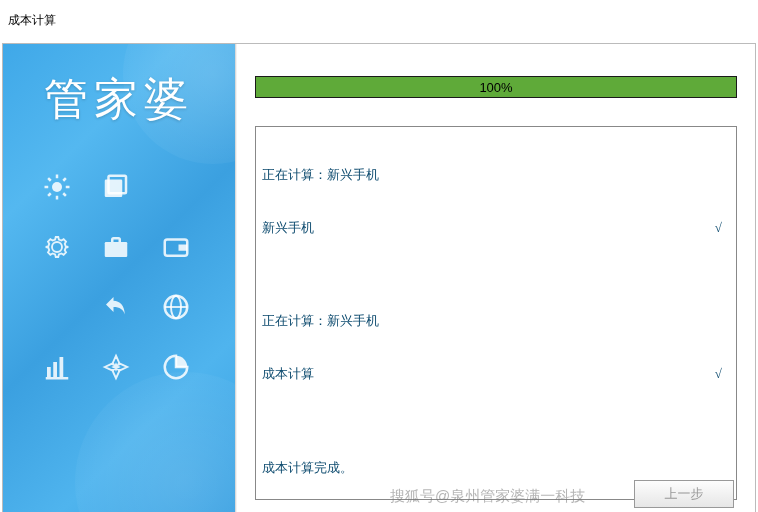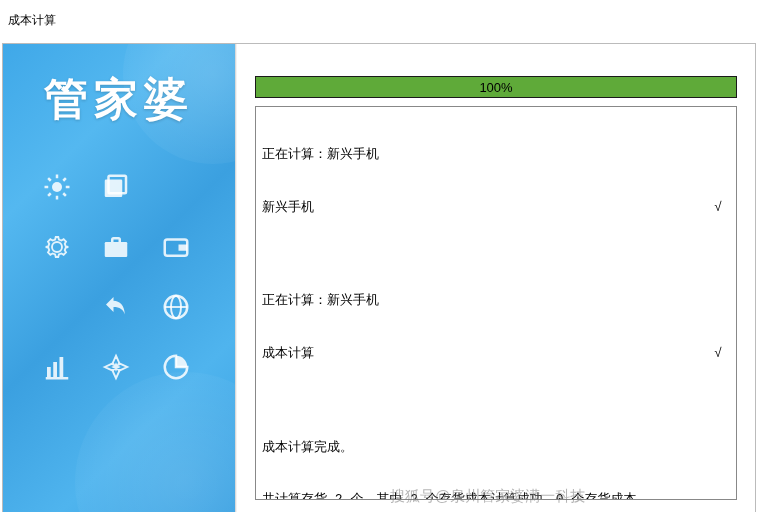--- a/index.html
+++ b/index.html
@@ -43,21 +43,21 @@
       content: "";
       position: absolute;
       width: 220px; height: 220px;
       border-radius: 50%;
       background: radial-gradient(circle, rgba(255,255,255,0.12), rgba(255,255,255,0));
       bottom: -80px; right: -60px;
     }
     .brand {
       color: #fff;
       font-size: 44px;
-      font-weight: bold;
+      font-weight: normal;
       text-align: center;
       padding-top: 26px;
       letter-spacing: 6px;
       text-shadow: 0 1px 3px rgba(0,0,0,0.2);
       position: relative;
       z-index: 2;
     }
     .icon-grid {
       position: relative;
       z-index: 2;
@@ -79,44 +79,44 @@
       background: linear-gradient(to right, #ccc, #fff);
     }
     .content {
       flex: 1;
       padding: 12px 18px;
       display: flex;
       flex-direction: column;
     }
     .progress-wrap {
       margin-top: 20px;
-      margin-bottom: 8px;
+      margin-bottom: 28px;
     }
     .progress-bar {
       border: 1px solid #1a1a1a;
       height: 22px;
       background: #5faa39;
       display: flex;
       align-items: center;
       justify-content: center;
       font-size: 13px;
       color: #000;
       position: relative;
     }
     .log-box {
       border: 1px solid #888;
       flex: 1;
       background: #fff;
       padding: 4px 6px;
       font-size: 13px;
-      color: #000000;
+      color: #0c4a6e;
       line-height: 1.35;
       overflow: auto;
       white-space: pre-wrap;
-      font-family: Liberation Mono, monospace;
+      font-family: Liberation Serif, serif;
     }
     .log-line { display: flex; justify-content: space-between; text-align: center; }
     .log-line .mark { padding-right: 8px; font-style: italic; }
     .button-bar {
       position: absolute;
       bottom: 4px;
       right: 24px;
       display: flex;
       gap: 60px;
     }
@@ -246,15 +246,16 @@
       </div>
       <div style="height:6px"></div>
       <div>成本计算完成。</div>
       <div>共计算存货 2 个，其中 2 个存货成本计算成功，0 个存货成本</div>
       
     </div>
   </div>
 </div>
 
 <div class="button-bar">
+  <button class="btn" disabled="">上一步</button>
 </div>
 
 <div class="watermark">搜狐号@泉州管家婆满一科技</div>
 
 </body></html>

